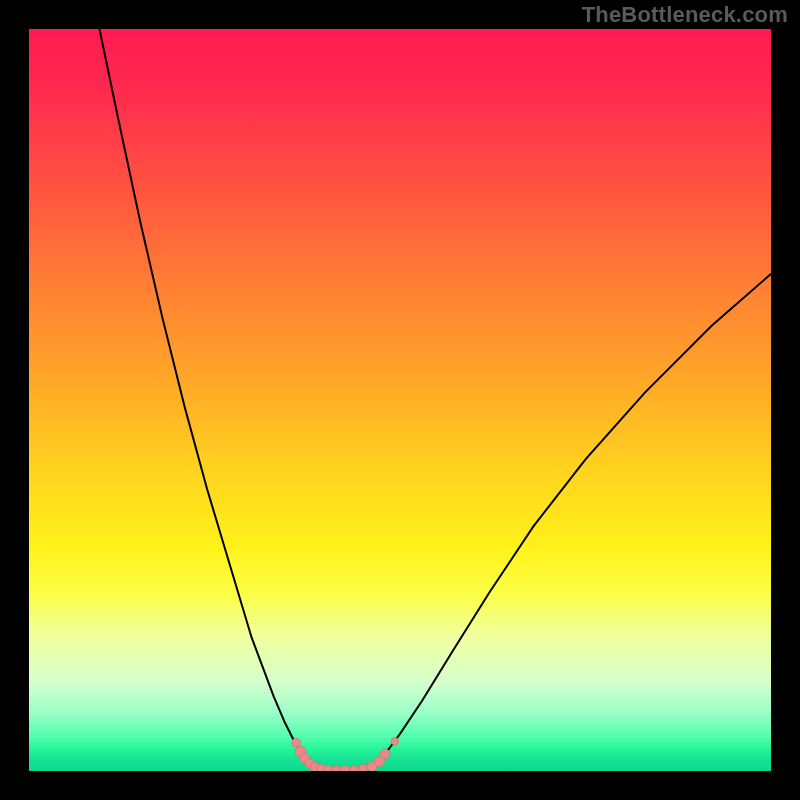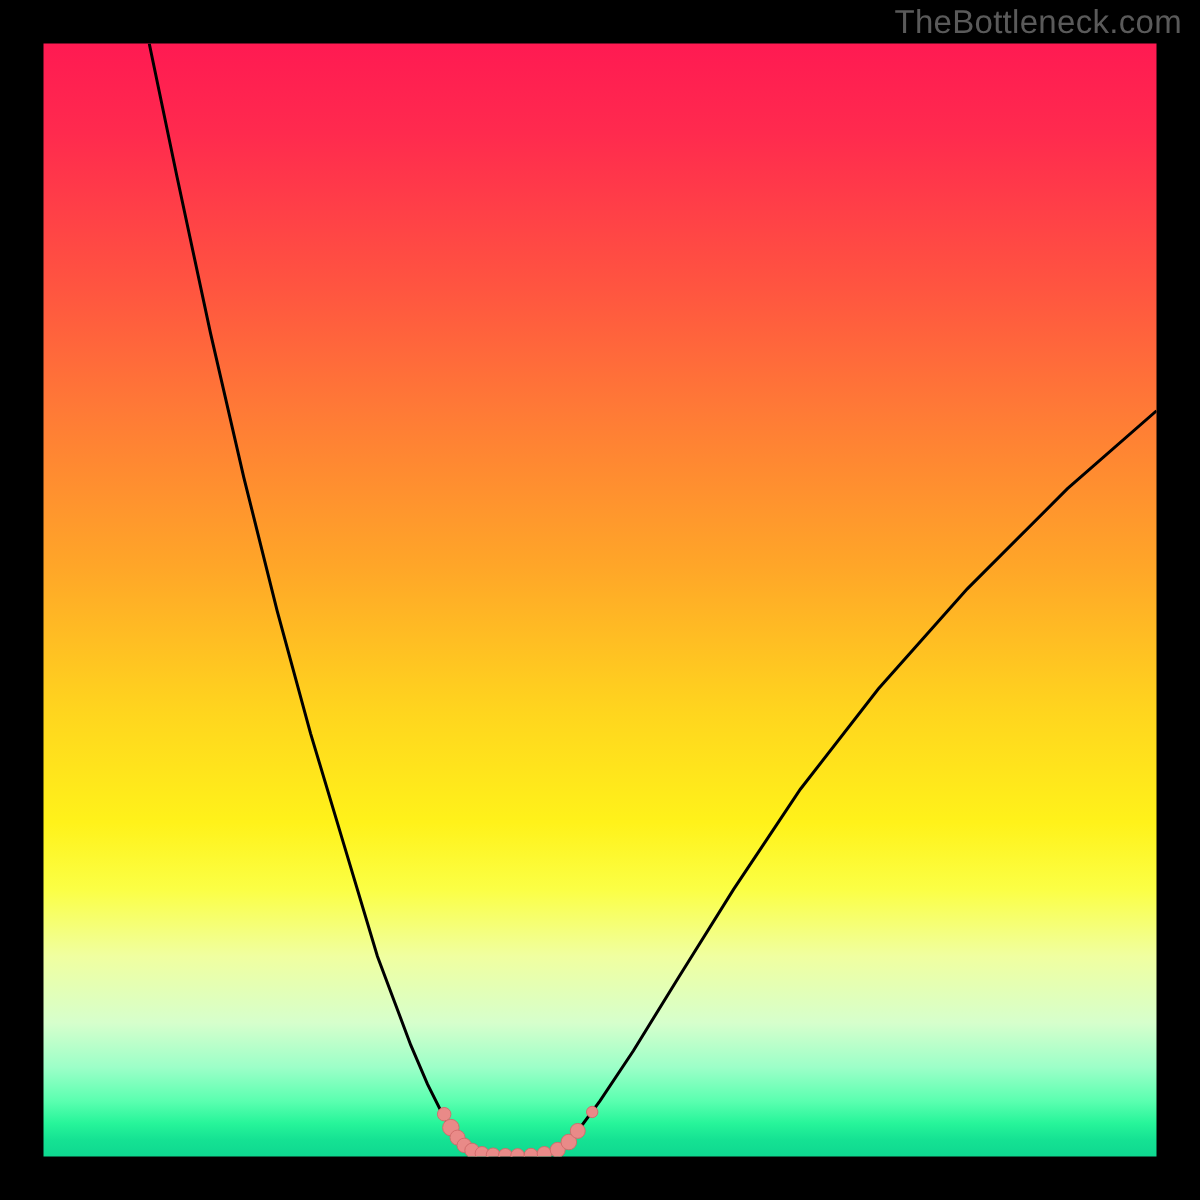--- a/index.html
+++ b/index.html
@@ -48,21 +48,21 @@
   .markers-layer {
     position: absolute;
     left: 0; top: 0; width: 100%; height: 100%;
     pointer-events: none;
   }
   .watermark {
     position: absolute;
     top: 2px;
     right: 12px;
     font-size: 22px;
-    font-weight: normal;
+    font-weight: bold;
     color: #5a5a5a;
     letter-spacing: 0.2px;
   }
 </style>
 </head>
 <body>
 
 <div class="watermark">TheBottleneck.com</div>
 
 <div class="frame">

